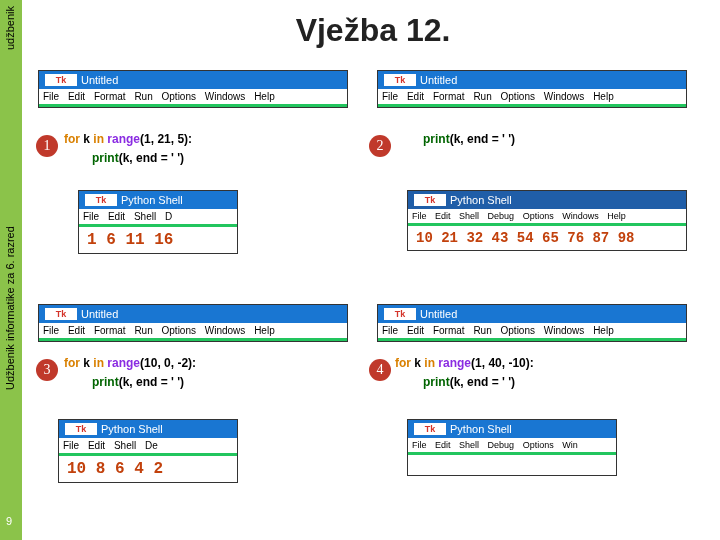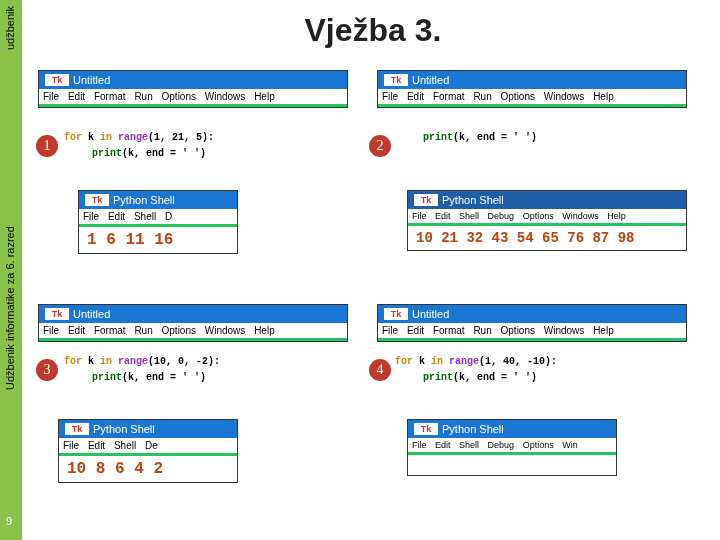--- a/index.html
+++ b/index.html
@@ -68,21 +68,21 @@
   .titlebar {
     background: #1976d2;
     color: #fff;
     font-size: 11px;
     padding: 3px 6px;
     display: flex;
     align-items: center;
     gap: 4px;
   }
   .tb-icon {
-    width: 24px; height: 12px;
+    width: 32px; height: 12px;
     background: #fff;
     display: inline-flex;
     align-items: center;
     justify-content: center;
     font-size: 9px;
     font-weight: bold;
     color: #d4342a;
   }
   .menubar {
     background: #fff;
@@ -117,22 +117,22 @@
     display: flex;
     align-items: center;
     justify-content: center;
     top: 65px;
     left: -2px;
   }
   .code-block {
     position: absolute;
     top: 60px;
     left: 26px;
-    font-family: Liberation Mono, monospace;
-    font-size: 10px;
+    font-family: Liberation Sans, sans-serif;
+    font-size: 12px;
     font-weight: bold;
     line-height: 1.6;
   }
   .kw { color: #d98000; }
   .fn { color: #8a2be2; }
   .fn2 { color: #006400; }
   .shell-pos { position: absolute; }
   .shell-1 { top: 120px; left: 40px; }
   .shell-2 { top: 120px; left: 30px; }
   .shell-3 { top: 115px; left: 20px; }
@@ -141,21 +141,21 @@
 </head>
 <body>
 
 <div class="green-bar">
   <div class="vtext vt-bottom">Udžbenik informatike za 6. razred</div>
   <div class="vtext vt-top">udžbenik</div>
   <div class="page-num">9</div>
 </div>
 
 <div class="content">
-  <h1 class="title">Vježba 3.</h1>
+  <h1 class="title">Vježba 12.</h1>
 
   <div class="quad">
 
     <div class="cell">
       <div class="idle-window editor-win">
         <div class="titlebar">
           <span class="tb-icon">Tk</span>
           <span>Untitled</span>
         </div>
         <div class="menubar">

